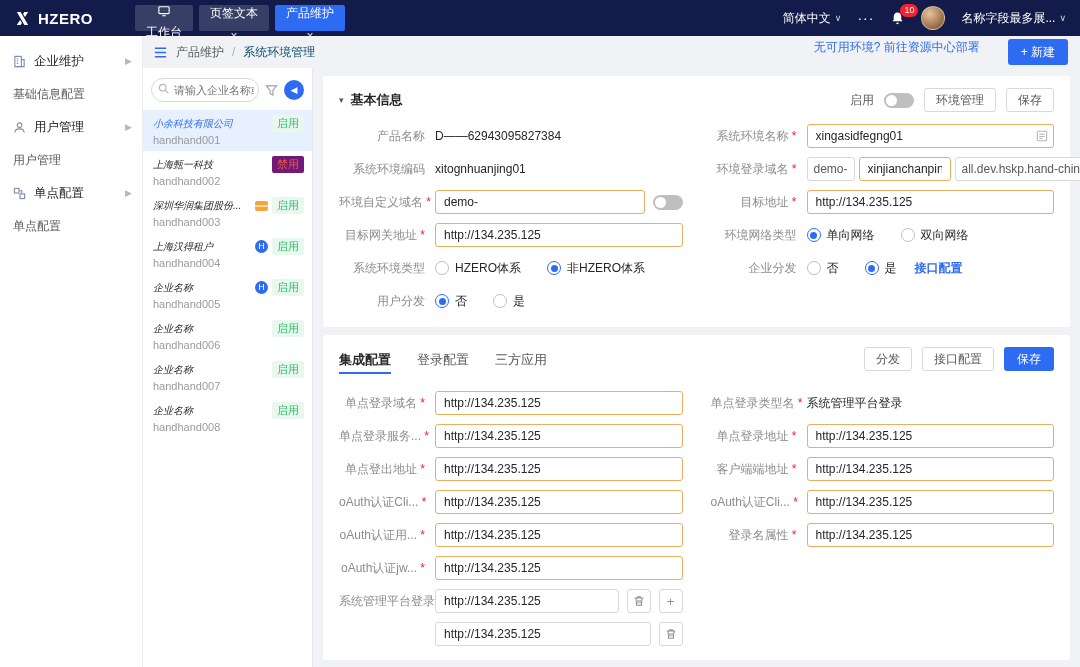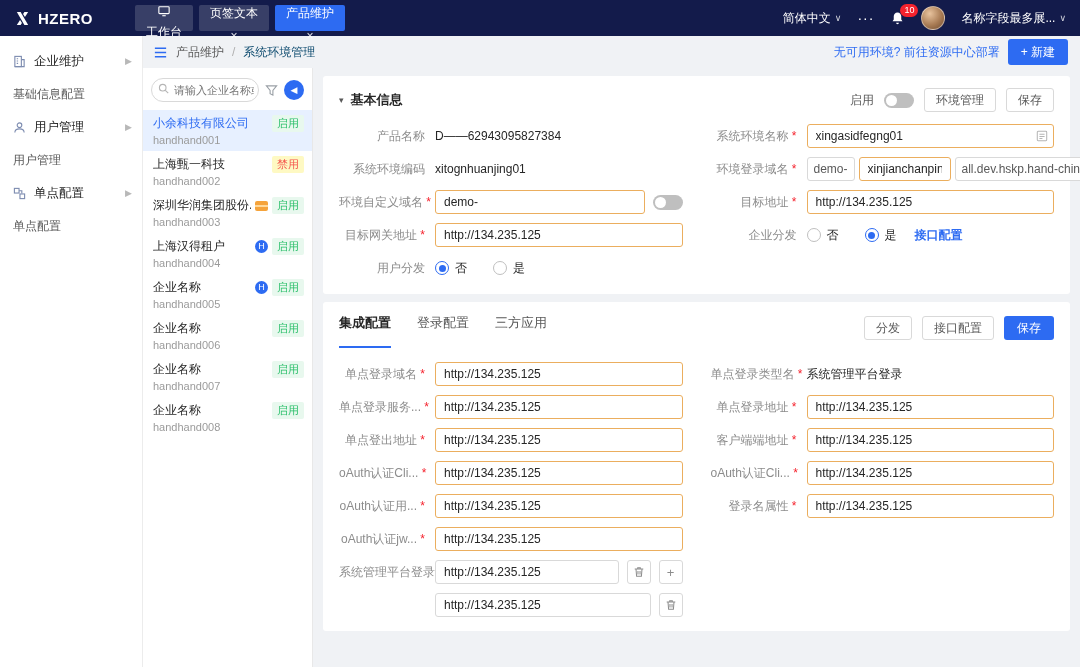--- a/index.html
+++ b/index.html
@@ -24,43 +24,43 @@
   .layout { display:flex; height:631px; }
   .sidebar { width:143px; flex:none; background:#fff; border-right:1px solid #ECECEC; padding-top:8px; }
   .s-group { height:34px; display:flex; align-items:center; gap:8px; padding:0 10px 0 13px; cursor:pointer; font-size:12.5px; color:#262626; }
   .s-group .arr { margin-left:auto; color:#B8B8B8; font-size:9px; }
   .s-item { height:32px; line-height:32px; padding-left:13px; color:#595959; cursor:pointer; font-size:12px; }
   .s-ic { display:flex; color:#7D8CB0; }
 
   .main { flex:1; display:flex; flex-direction:column; background:#F0F2F5; min-width:0; }
   .toolbar { height:32px; flex:none; display:flex; align-items:center; gap:8px; padding:0 12px 0 10px; }
   .crumb-parent { color:#595959; } .crumb-sep { color:#B0B0B0; } .crumb-cur { color:#0c4a6e; }
-  .toolbar-right { margin-left:auto; display:flex; align-items:center; gap:8px; }
+  .toolbar-right { margin-left:auto; display:flex; gap:28px; }
   .link { color:#2D6BF2; cursor:pointer; }
   .btn { height:24px; padding:0 11px; background:#fff; border:1px solid #D9D9D9; border-radius:3px; font-size:12px; color:#595959; cursor:pointer; white-space:nowrap; }
   .btn-primary { height:26px; padding:0 13px; background:#2D6BF2; border:none; border-radius:3px; color:#fff; font-size:12px; cursor:pointer; white-space:nowrap; }
 
   .content { flex:1; display:flex; min-height:0; }
 
   
   .listpanel { width:170px; flex:none; background:#fff; border-right:1px solid #E8E8E8; overflow:hidden; }
   .search-row { display:flex; align-items:center; gap:6px; padding:10px 8px 8px 8px; }
   .search-box { flex:1; position:relative; min-width:0; }
   .search-box input { width:100%; height:24px; border:1px solid #D9D9D9; border-radius:12px; padding:0 4px 0 22px; font-size:11px; color:#595959; outline:none; }
   .search-ic { position:absolute; left:7px; top:5px; color:#B5B5B5; display:flex; }
   .funnel { display:flex; color:#9AA0A6; cursor:pointer; flex:none; }
   .circle-btn { width:20px; height:20px; flex:none; border-radius:50%; background:#2D6BF2; color:#fff; font-size:9px; display:flex; align-items:center; justify-content:center; cursor:pointer; }
   .co-item { padding:5px 8px 5px 10px; cursor:pointer; }
   .co-item.selected { background:#E7F0FF; }
   .co-top { display:flex; align-items:center; gap:4px; }
-  .co-name { font-size:12px; color:#262626; white-space:nowrap; overflow:hidden; flex:1; }
+  .co-name { font-size:10px; color:#262626; white-space:nowrap; overflow:hidden; flex:1;font-style:italic; }
   .co-item.selected .co-name { color:#2D6BF2; }
   .badge { flex:none; font-size:11px; padding:0 5px; height:17px; line-height:17px; border-radius:2px; }
   .badge.green { background:#E8F8EE; color:#2BBF6A; }
-  .badge.red  { background:#fef9c3; color:#F5554E; }
+  .badge.red  { background:#701a75; color:#F5554E; }
   .co-code { color:#9B9B9B; font-size:11px; margin-top:2px; }
   .mini-card { width:13px; height:10px; flex:none; border-radius:2px; background:linear-gradient(#F5A33B 0 35%, #FFD99B 35% 55%, #F5A33B 55% 100%); }
   .mini-h { width:13px; height:13px; flex:none; border-radius:50%; background:#2D6BF2; color:#fff; font-size:9px; line-height:13px; text-align:center; }
 
   
   .formarea { flex:1; padding:8px 10px; overflow:hidden; min-width:0; }
   .card { background:#fff; border-radius:3px; padding:12px 16px 14px 16px; }
   .card1 { margin-bottom:8px; }
   .card-head { display:flex; align-items:center; gap:7px; margin-bottom:12px; }
   .caret { font-size:9px; color:#595959; }
@@ -86,21 +86,21 @@
   .seg { height:24px; line-height:22px; border:1px solid #D9D9D9; border-radius:3px; padding:0 6px; color:#595959; background:#fff; white-space:nowrap; flex:none; }
   .seg-inp { width:92px; max-width:92px; flex:none; }
   .helper { color:#B0B0B0; font-size:11px; margin:-4px 0 0 106px; }
   .radio-opt { display:flex; align-items:center; gap:6px; cursor:pointer; margin-right:18px; }
   .radio { width:14px; height:14px; flex:none; border-radius:50%; border:1px solid #BFBFBF; background:#fff; }
   .radio.checked { border-color:#2D6BF2; display:flex; align-items:center; justify-content:center; }
   .radio.checked::after { content:''; width:7px; height:7px; border-radius:50%; background:#2D6BF2; }
 
   
   .tabs-row { display:flex; align-items:center; margin-bottom:14px; }
-  .tab2 { margin-right:26px; padding-bottom:14px; cursor:pointer; color:#595959; font-size:13px; border-bottom:2px solid transparent; }
+  .tab2 { margin-right:26px; padding-bottom:3px; cursor:pointer; color:#595959; font-size:13px; border-bottom:2px solid transparent; }
   .tab2.active { color:#262626; font-weight:bold; border-bottom-color:#2D6BF2; }
   .tabs-right { margin-left:auto; display:flex; align-items:flex-end; gap:10px; padding-bottom:6px; }
   .icbtn { width:24px; height:24px; flex:none; border:1px solid #D9D9D9; border-radius:3px; background:#fff; display:flex; align-items:center; justify-content:center; color:#8C8C8C; cursor:pointer; font-size:13px; }
   .plain-val { color:#262626; }
 </style>
 </head>
 <body>
 
 <header class="topbar">
   <div class="logo">
@@ -323,20 +323,33 @@
                   <span class="toggle"></span>
                 </div>
               </div>
               <div class="frow">
                 <span class="flabel req">目标网关地址</span>
                 <div class="fctrl">
                   <input class="inp" value="http://134.235.125" style="">
                 </div>
               </div>
               <div class="frow">
+                <span class="flabel">系统环境类型</span>
+                <div class="fctrl">
+                  <span class="radio-opt">
+                    <span class="radio"></span>
+                    <span>HZERO体系</span>
+                  </span>
+                  <span class="radio-opt">
+                    <span class="radio checked"></span>
+                    <span>非HZERO体系</span>
+                  </span>
+                </div>
+              </div>
+              <div class="frow">
                 <span class="flabel">用户分发</span>
                 <div class="fctrl">
                   <span class="radio-opt">
                     <span class="radio checked"></span>
                     <span>否</span>
                   </span>
                   <span class="radio-opt">
                     <span class="radio"></span>
                     <span>是</span>
                   </span>
@@ -365,20 +378,33 @@
                   <span class="seg">demo-</span>
                   <input class="inp seg-inp" style="margin: 0px -4px;" value="xinjianchanpin0">
                   <span class="seg">all.dev.hskp.hand-china.com</span>
 
                 </div>
               </div>
               <div class="frow">
                 <span class="flabel req">目标地址</span>
                 <div class="fctrl">
                   <input class="inp" value="http://134.235.125" style="">
+                </div>
+              </div>
+              <div class="frow">
+                <span class="flabel">环境网络类型</span>
+                <div class="fctrl">
+                  <span class="radio-opt">
+                    <span class="radio checked"></span>
+                    <span>单向网络</span>
+                  </span>
+                  <span class="radio-opt">
+                    <span class="radio"></span>
+                    <span>双向网络</span>
+                  </span>
                 </div>
               </div>
               <div class="frow">
                 <span class="flabel">企业分发</span>
                 <div class="fctrl">
                   <span class="radio-opt">
                     <span class="radio"></span>
                     <span>否</span>
                   </span>
                   <span class="radio-opt">

